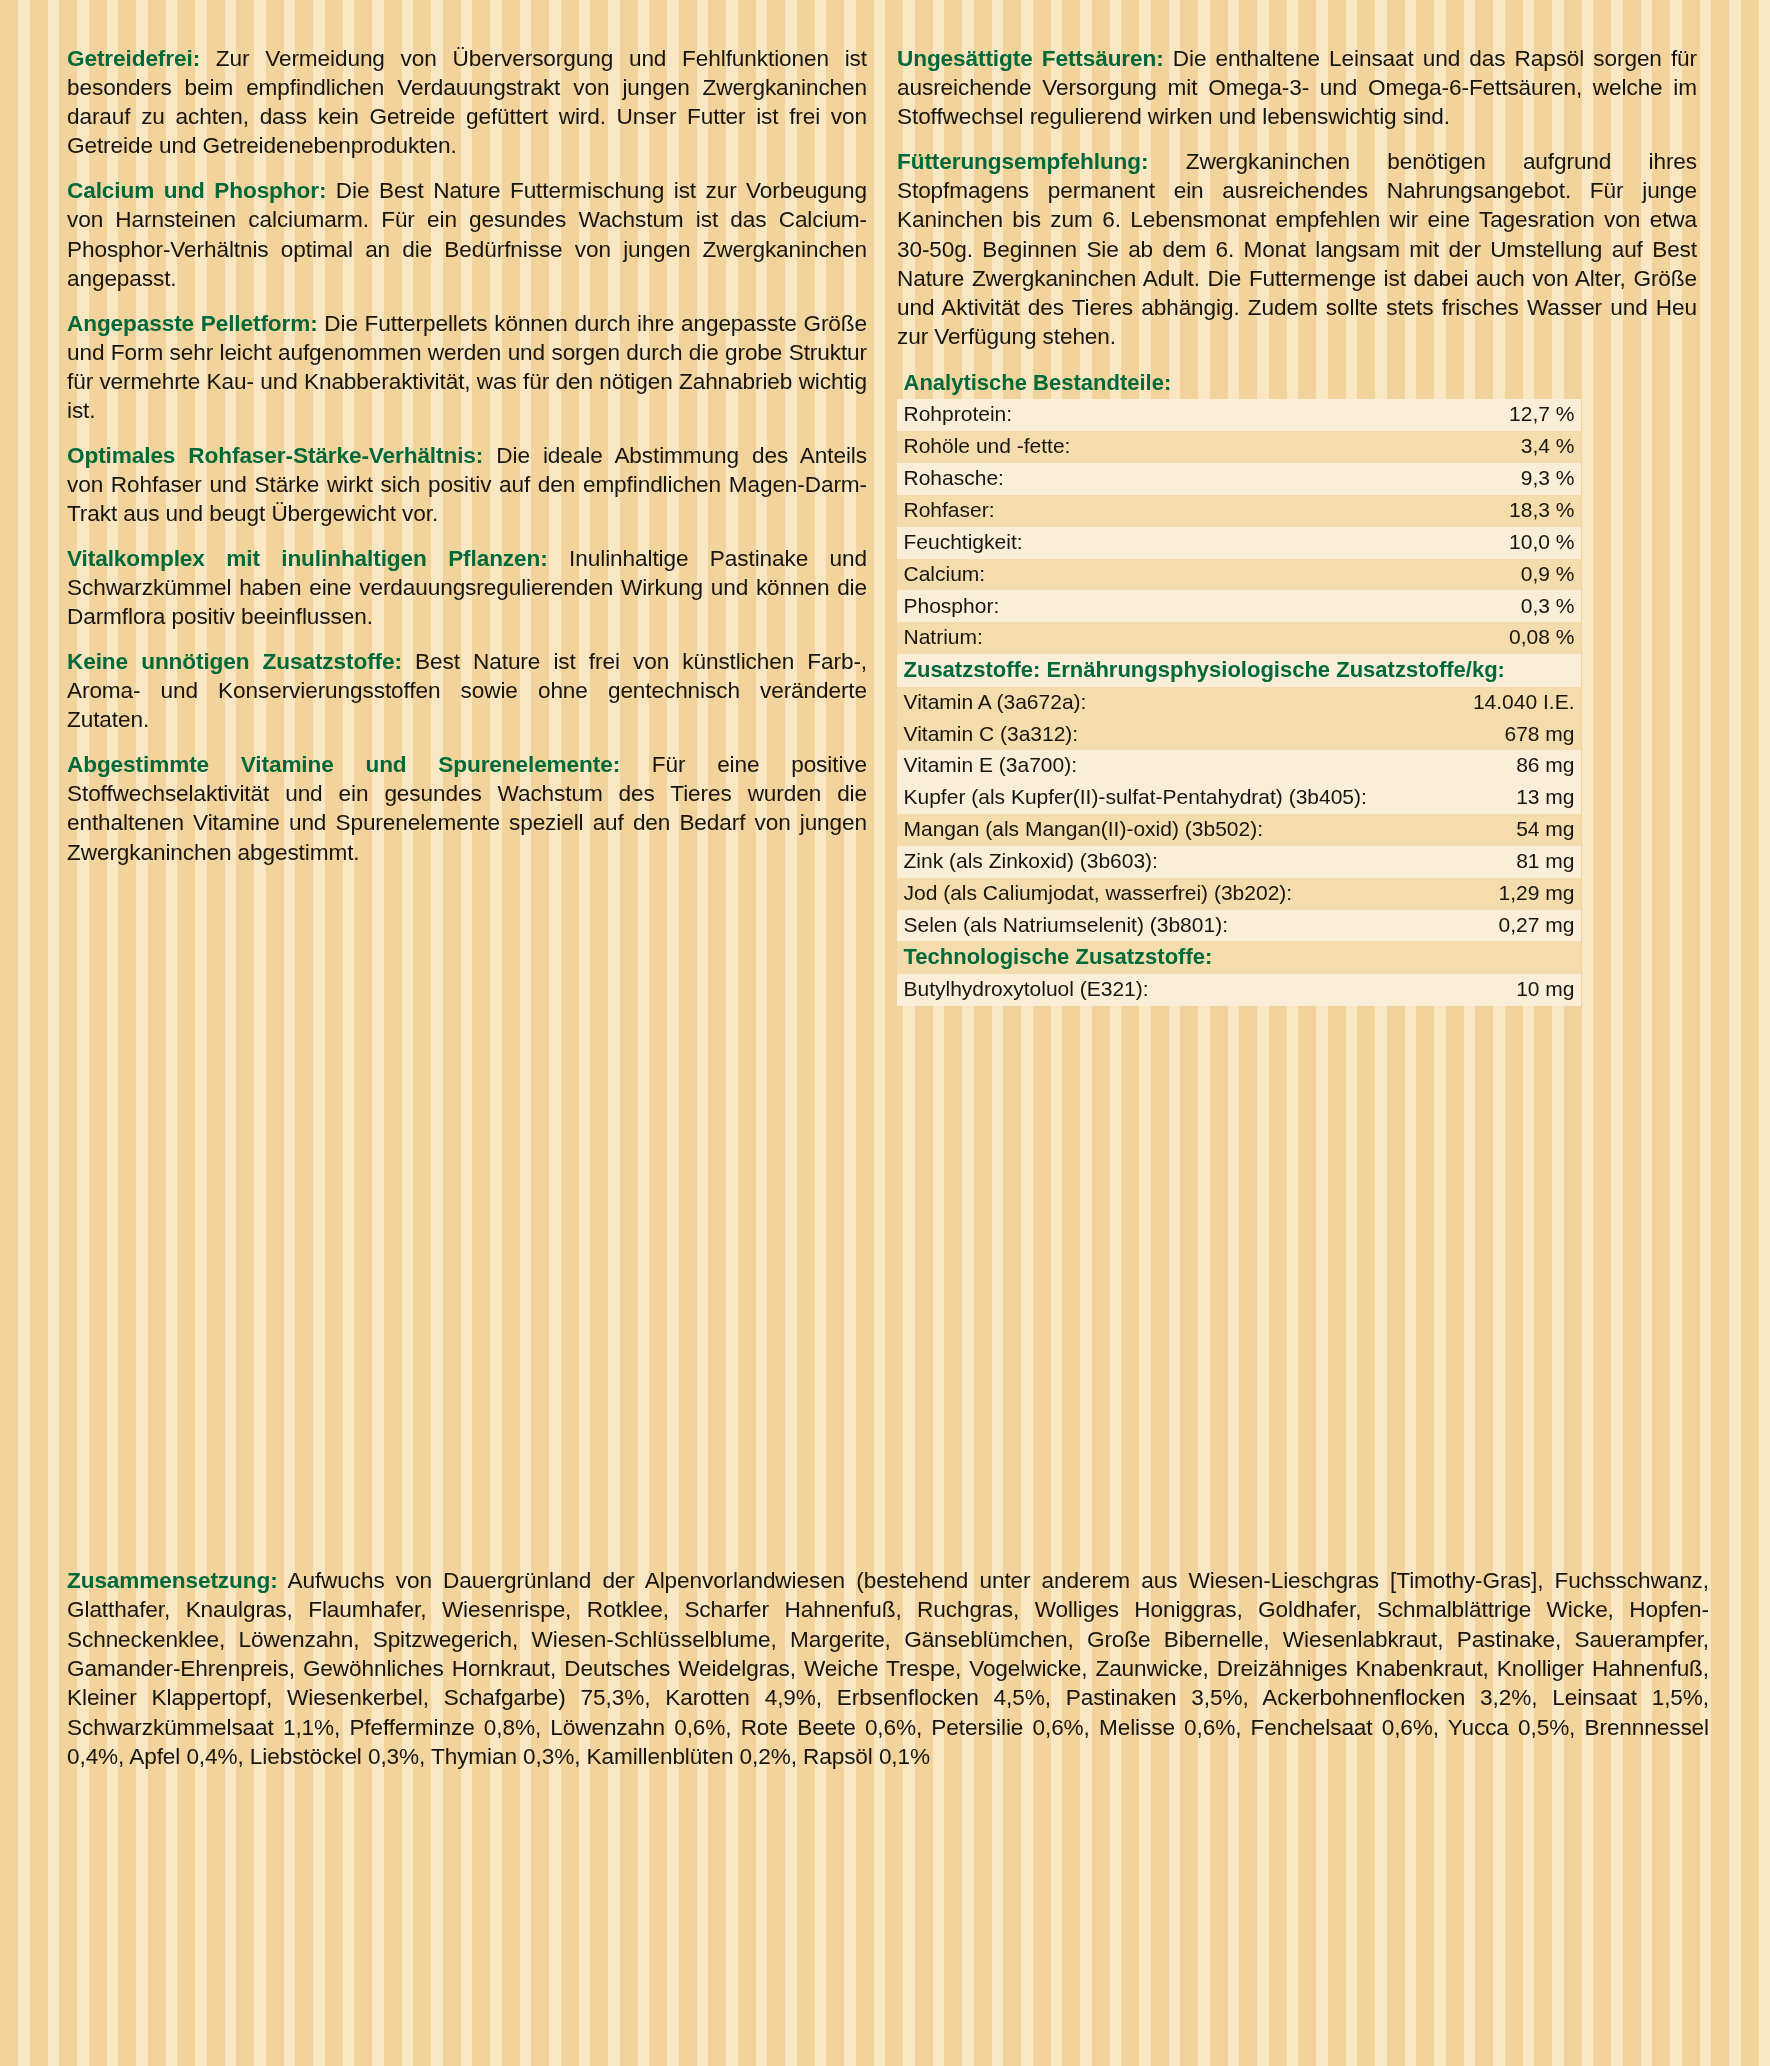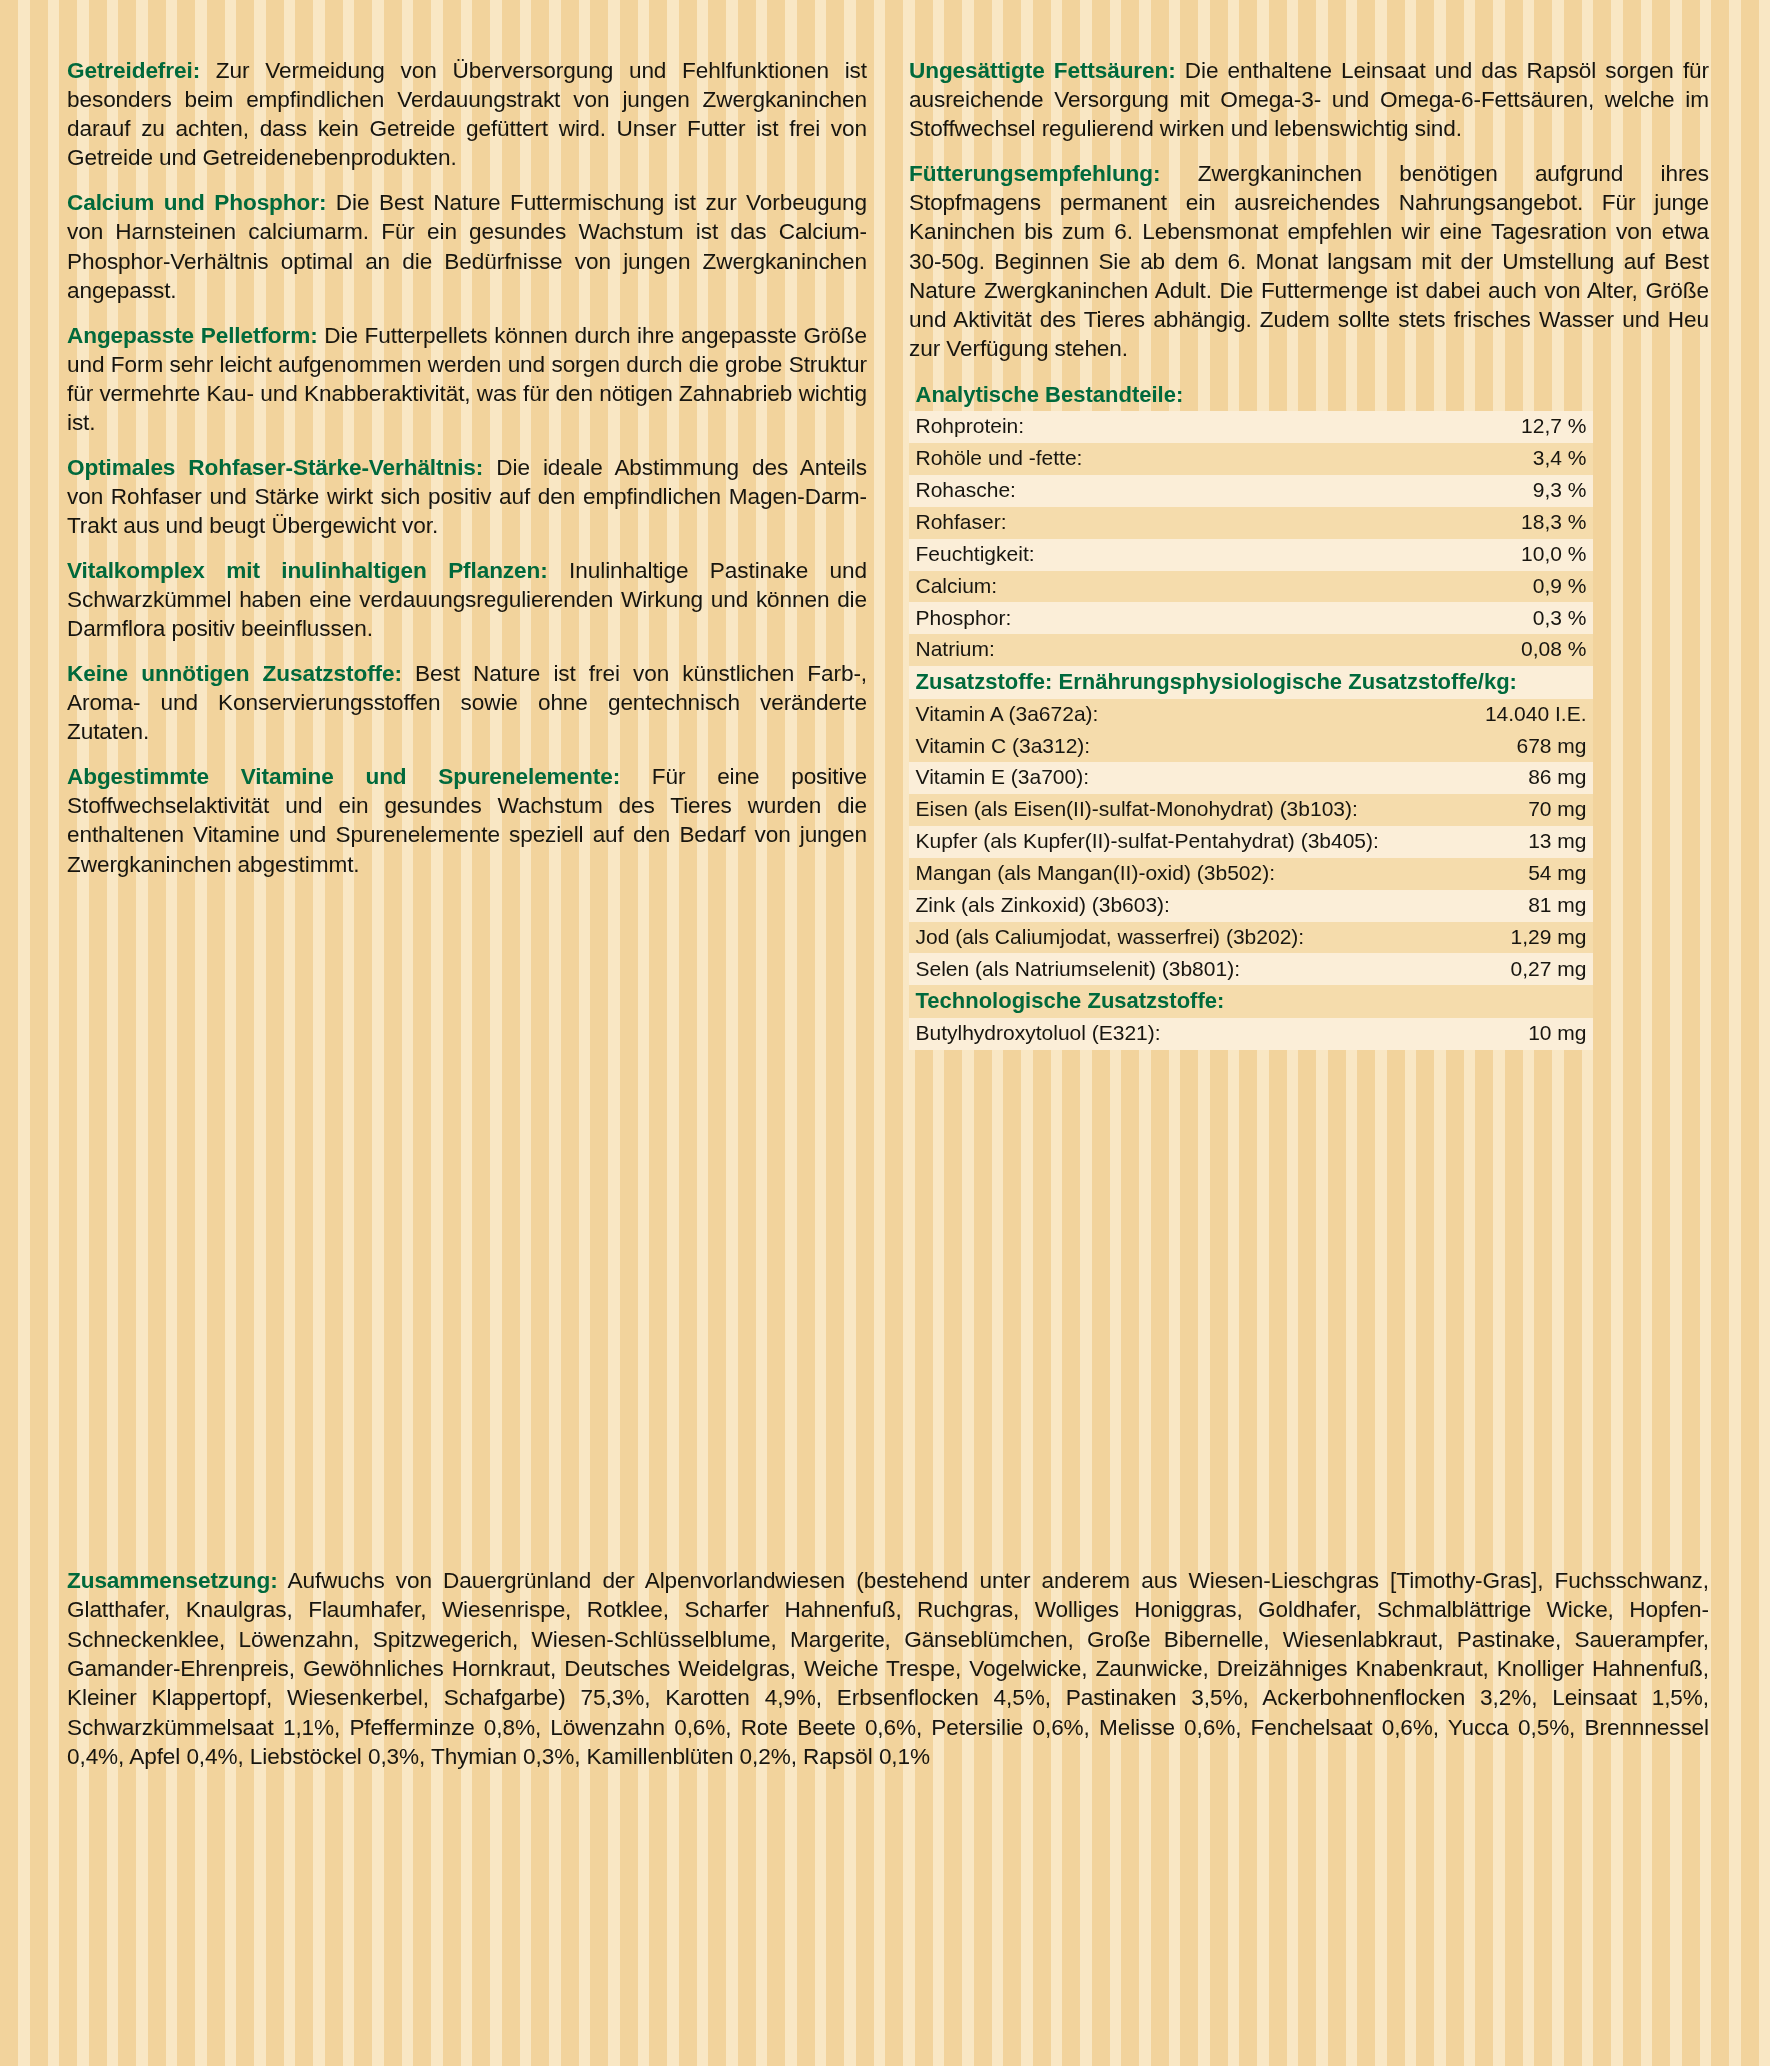--- a/index.html
+++ b/index.html
@@ -23,26 +23,26 @@
   }
 
   .page {
     position: absolute;
     inset: 0;
   }
 
   
   .columns {
     position: absolute;
-    top: 56px;
+    top: 44px;
     left: 67px;
     width: 1642px;
     height: 1490px;
     display: flex;
-    gap: 42px;
+    gap: 30px;
   }
   .col {
     width: 800px;
     flex: 0 0 800px;
   }
   .col-right {
     width: 800px;
     flex: 0 0 800px;
   }
 
@@ -193,24 +193,20 @@
                 <td class="val">14.040 I.E.</td>
               </tr>
             <tr class="band-a">
                 <td>Vitamin C (3a312):</td>
                 <td class="val">678 mg</td>
               </tr>
             <tr class="band-b">
                 <td>Vitamin E (3a700):</td>
                 <td class="val">86 mg</td>
               </tr>
-            <tr class="band-a">
-                <td>Eisen (als Eisen(II)-sulfat-Monohydrat) (3b103):</td>
-                <td class="val">70 mg</td>
-              </tr>
             <tr class="band-b">
                 <td>Kupfer (als Kupfer(II)-sulfat-Pentahydrat) (3b405):</td>
                 <td class="val">13 mg</td>
               </tr>
             <tr class="band-a">
                 <td>Mangan (als Mangan(II)-oxid) (3b502):</td>
                 <td class="val">54 mg</td>
               </tr>
             <tr class="band-b">
                 <td>Zink (als Zinkoxid) (3b603):</td>

